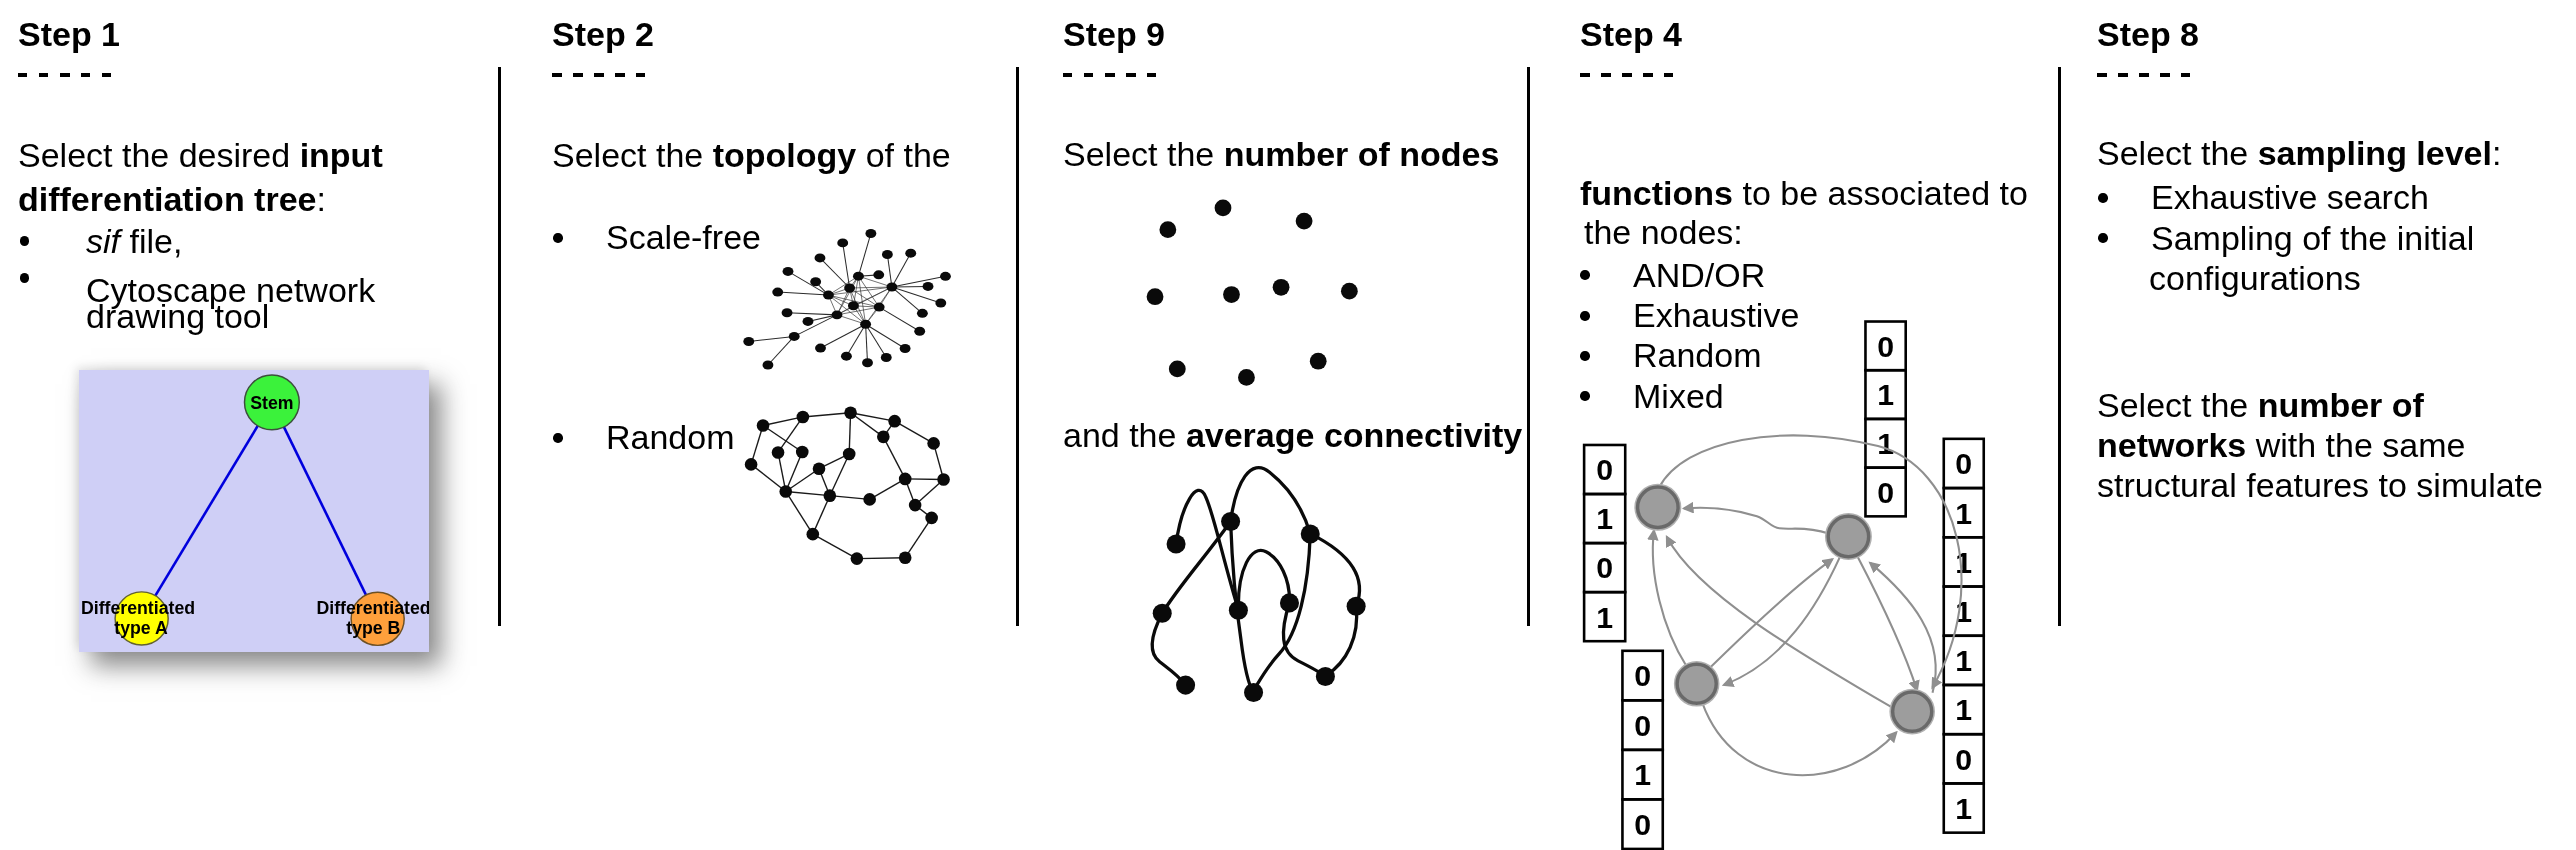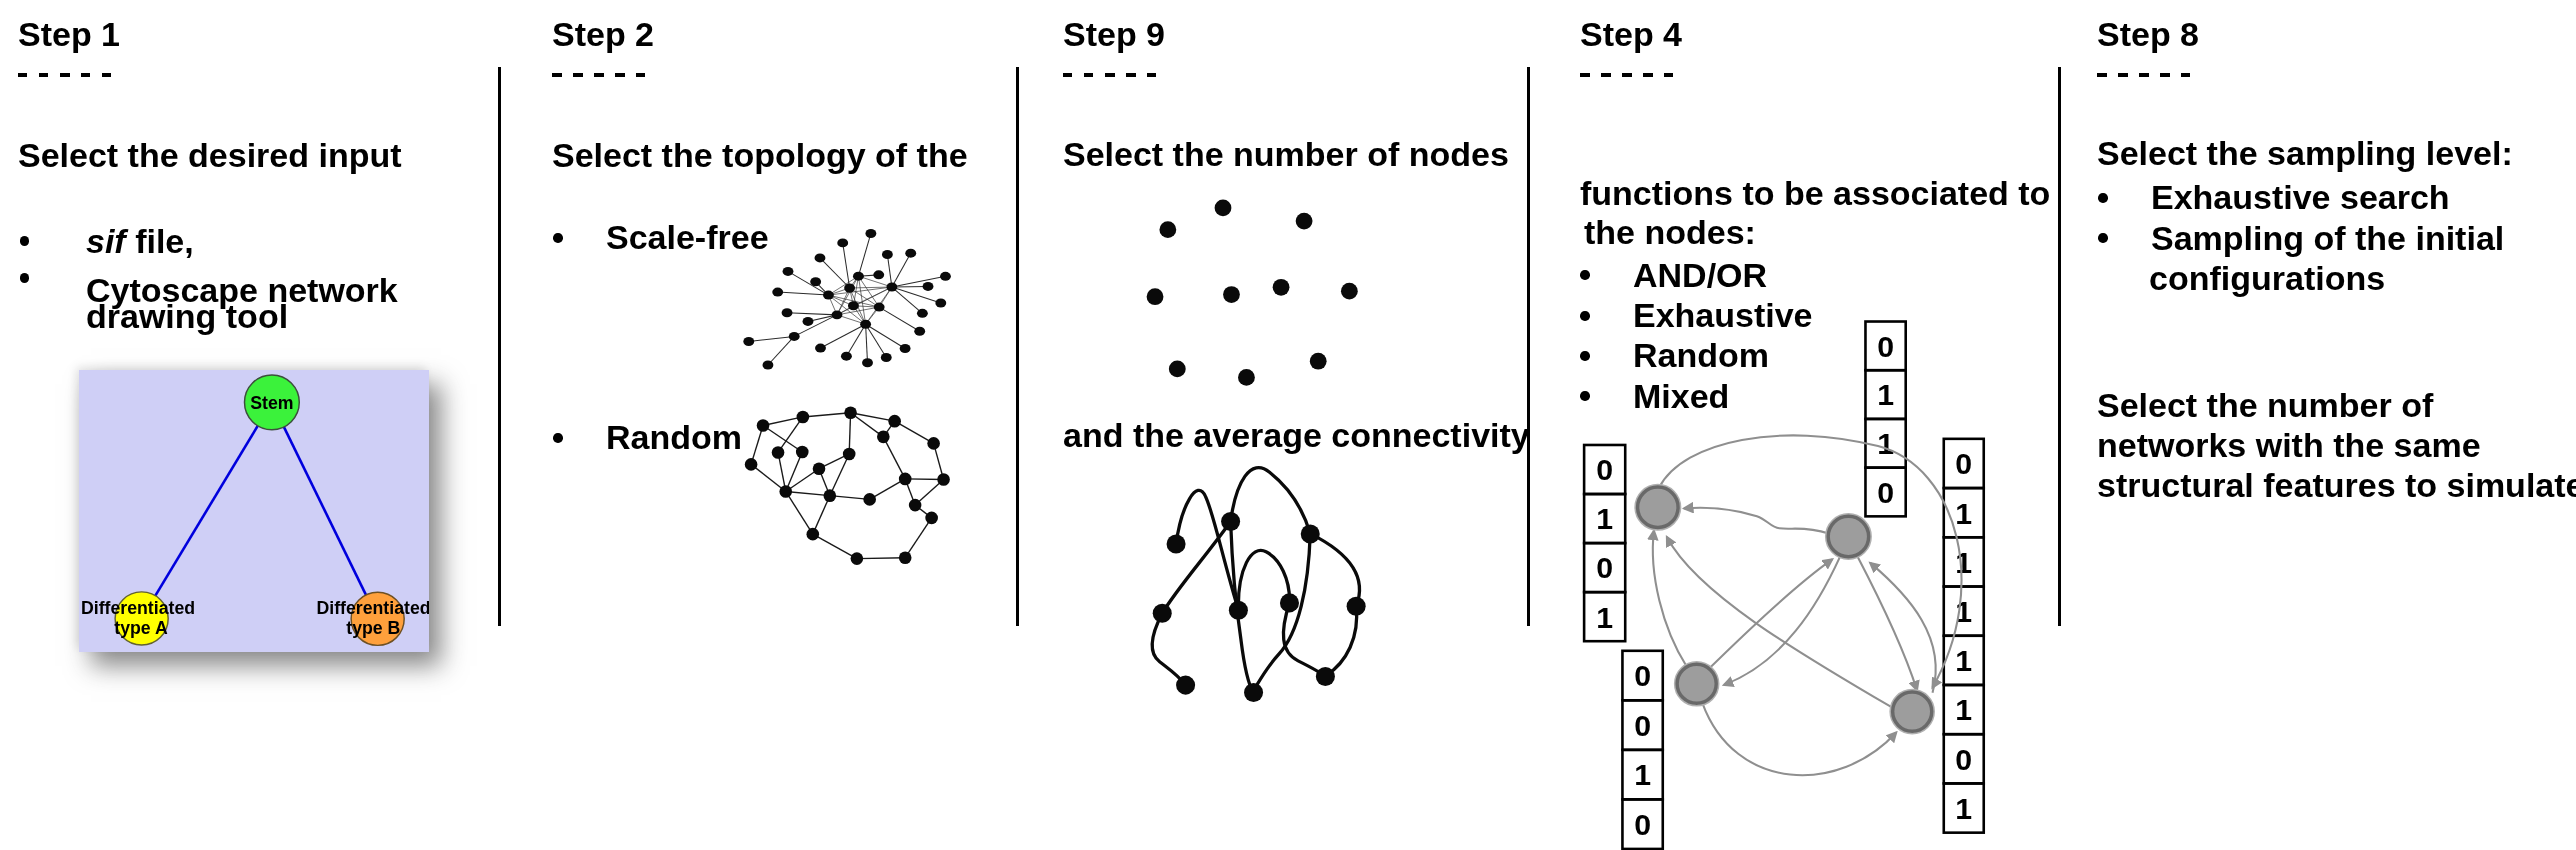--- a/index.html
+++ b/index.html
@@ -1,17 +1,17 @@
 <!DOCTYPE html>
 <html style="font-size:14px"><head><meta charset="utf-8">
 <style>
 html,body{margin:0;padding:0;background:#fff;}
 #page{position:relative;width:2576px;height:851px;background:#fff;overflow:hidden;
   font-family:"Liberation Sans",sans-serif;color:#000;}
-.t{position:absolute;white-space:nowrap;font-size:34px;line-height:34px;font-weight:bold;}
+.t{position:absolute;white-space:nowrap;font-size:34px;line-height:34px;}
 .h{position:absolute;white-space:nowrap;font-size:34px;line-height:34px;font-weight:bold;}
 .bu{position:absolute;width:9.5px;height:9.5px;border-radius:50%;background:#000;}
 .vl{position:absolute;top:67px;height:559px;width:2.6px;background:#000;}
 .dr{position:absolute;top:73px;height:4.3px;width:95px;
   background:repeating-linear-gradient(90deg,#000 0 9.5px,transparent 9.5px 21px);}
 #img1{position:absolute;left:79px;top:370px;width:350px;height:282px;background:#cfcff6;
   box-shadow:12px 14px 24px rgba(40,40,40,0.55), -2.6px -2.6px 8.7px rgba(0,0,0,0.10);}
 .nl{font-family:"Liberation Sans",sans-serif;font-size:20.5px;font-weight:bold;text-anchor:middle;fill:#000;}
 .tc{font-family:"Liberation Sans",sans-serif;font-size:35px;font-weight:bold;text-anchor:middle;fill:#000;}
 </style></head>
@@ -25,20 +25,21 @@
     <div class="dr" style="left:552px"></div>
     <div class="dr" style="left:1063px"></div>
     <div class="dr" style="left:1580px"></div>
     <div class="dr" style="left:2097px"></div>
 <div class="h" style="left:18px;top:17.3px">Step 1</div>
     <div class="h" style="left:552px;top:17.3px">Step 2</div>
     <div class="h" style="left:1063px;top:17.3px">Step 9</div>
     <div class="h" style="left:1580px;top:17.3px">Step 4</div>
     <div class="h" style="left:2097px;top:17.3px">Step 8</div>
     <div class="t" style="left:18px;top:138px">Select the desired <b>input</b></div>
+    <div class="t" style="left:18px;top:182px"><b>differentiation tree</b>:</div>
     <div class="t" style="left:86px;top:224px"><i>sif</i> file,</div>
     <div class="t" style="left:86px;top:273px">Cytoscape network</div>
     <div class="t" style="left:86px;top:299px">drawing tool</div>
     <div class="t" style="left:552px;top:138px">Select the <b>topology</b> of the</div>
     <div class="t" style="left:606px;top:220px">Scale-free</div>
     <div class="t" style="left:606px;top:420px">Random</div>
     <div class="t" style="left:1063px;top:137px">Select the <b>number of nodes</b></div>
     <div class="t" style="left:1063px;top:418px">and the <b>average connectivity</b></div>
     <div class="t" style="left:1580px;top:176px"><b>functions</b> to be associated to</div>
     <div class="t" style="left:1584px;top:215px">the nodes:</div>

